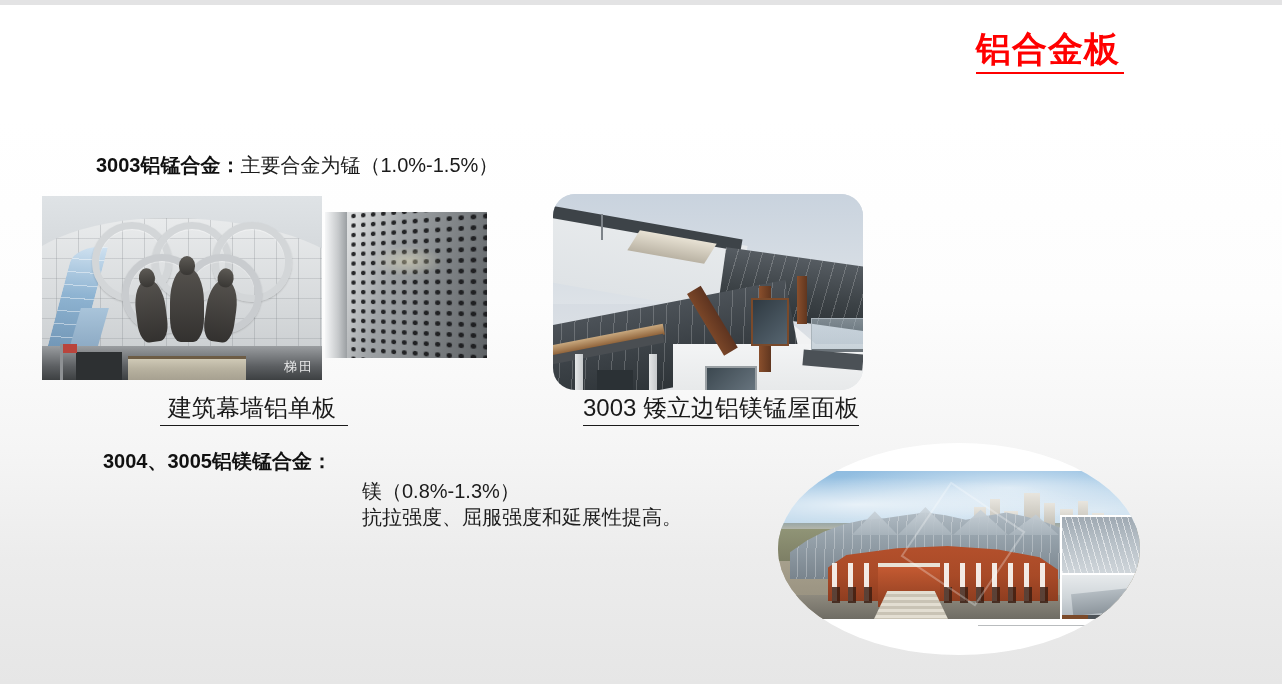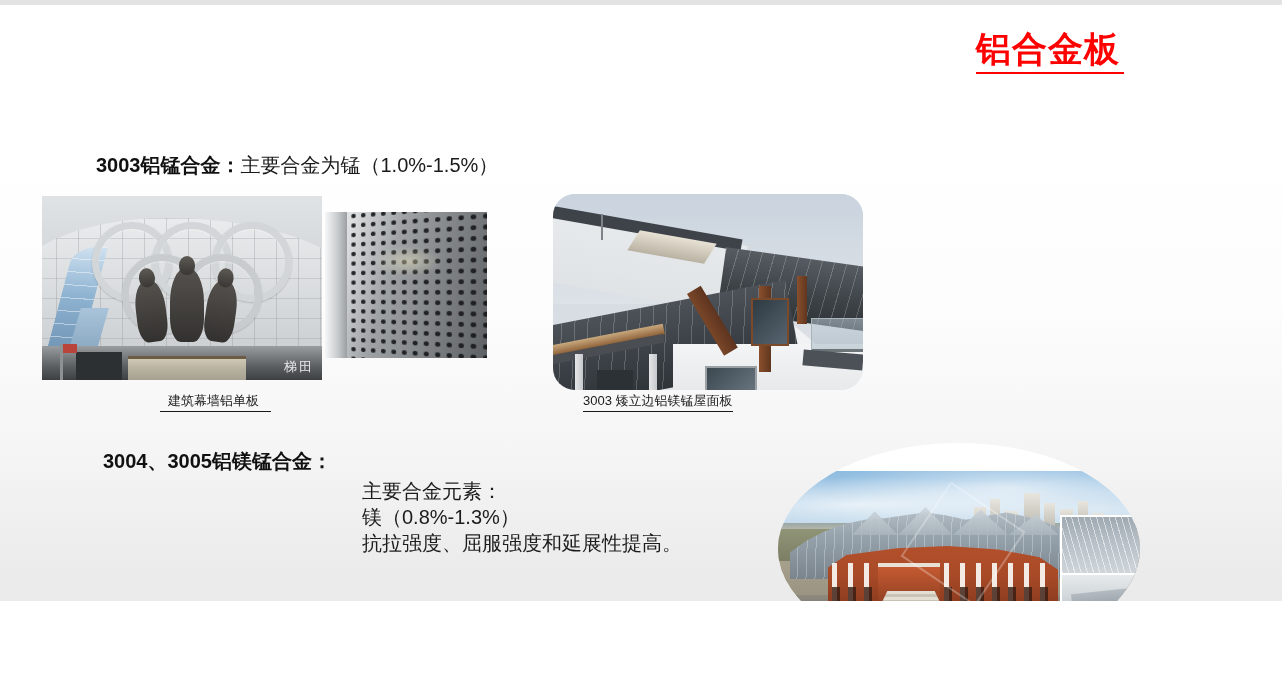--- a/index.html
+++ b/index.html
@@ -10,21 +10,21 @@
   body {
     width: 1282px;
     height: 684px;
     overflow: hidden;
     font-family: "Liberation Sans", "DejaVu Sans", sans-serif;
   }
 
   #slide {
     position: relative;
     width: 1282px;
-    height: 601px;
+    height: 684px;
     background: linear-gradient(to bottom, #ffffff 0px, #ffffff 120px, #fdfdfd 300px, #f5f5f5 450px, #ececec 560px, #e6e6e6 684px);
     overflow: hidden;
   }
 
   
   #top-strip {
     position: absolute;
     left: 0; top: 0;
     width: 1282px; height: 5px;
     background: #e3e3e4;
@@ -88,21 +88,21 @@
     font-size: 20px;
     line-height: 26px;
     color: #1c1c1c;
     white-space: nowrap;
   }
   #alloy-desc div { height: 26px; }
 
   
   .caption {
     position: absolute;
-    font-size: 13px;
+    font-size: 24px;
     color: #1a1a1a;
     white-space: nowrap;
     border-bottom: 1.5px solid #1a1a1a;
     padding-bottom: 1px;
   }
   #caption-1 { left: 160px; top: 392px; padding-left: 8px; padding-right: 12px;}
   #caption-2 { left: 583px; top: 392px; }
   #caption-3 { left: 838px; top: 650px; }
 
   
@@ -545,21 +545,20 @@
   <div id="slide-title-underline"></div>
 
 
   <div class="hdr-2">
     <b>3003铝锰合金：</b><span class="normal">主要合金为锰（1.0%-1.5%）</span>
   </div>
 
   <div class="hdr-3">3004、3005铝镁锰合金：</div>
 
   <div id="alloy-desc">
-    <div>主要合金元素：</div>
     <div>镁（0.8%-1.3%）</div>
     <div>抗拉强度、屈服强度和延展性提高。</div>
   </div>
 
   <div id="photo-stadium">
     <div class="sky"></div>
     <div class="shell"></div>
     <div class="glass"></div>
     <div class="glass2"></div>
     <div class="ring r1"></div>

